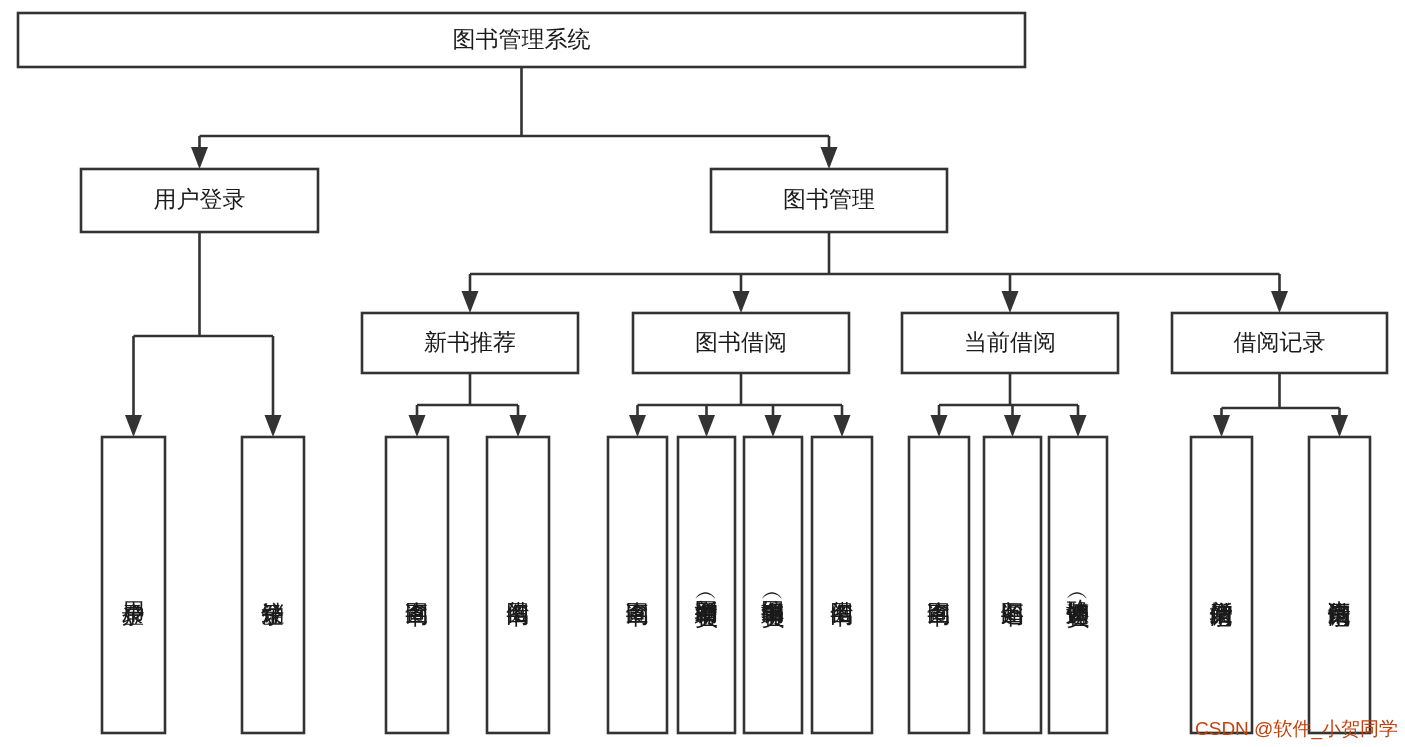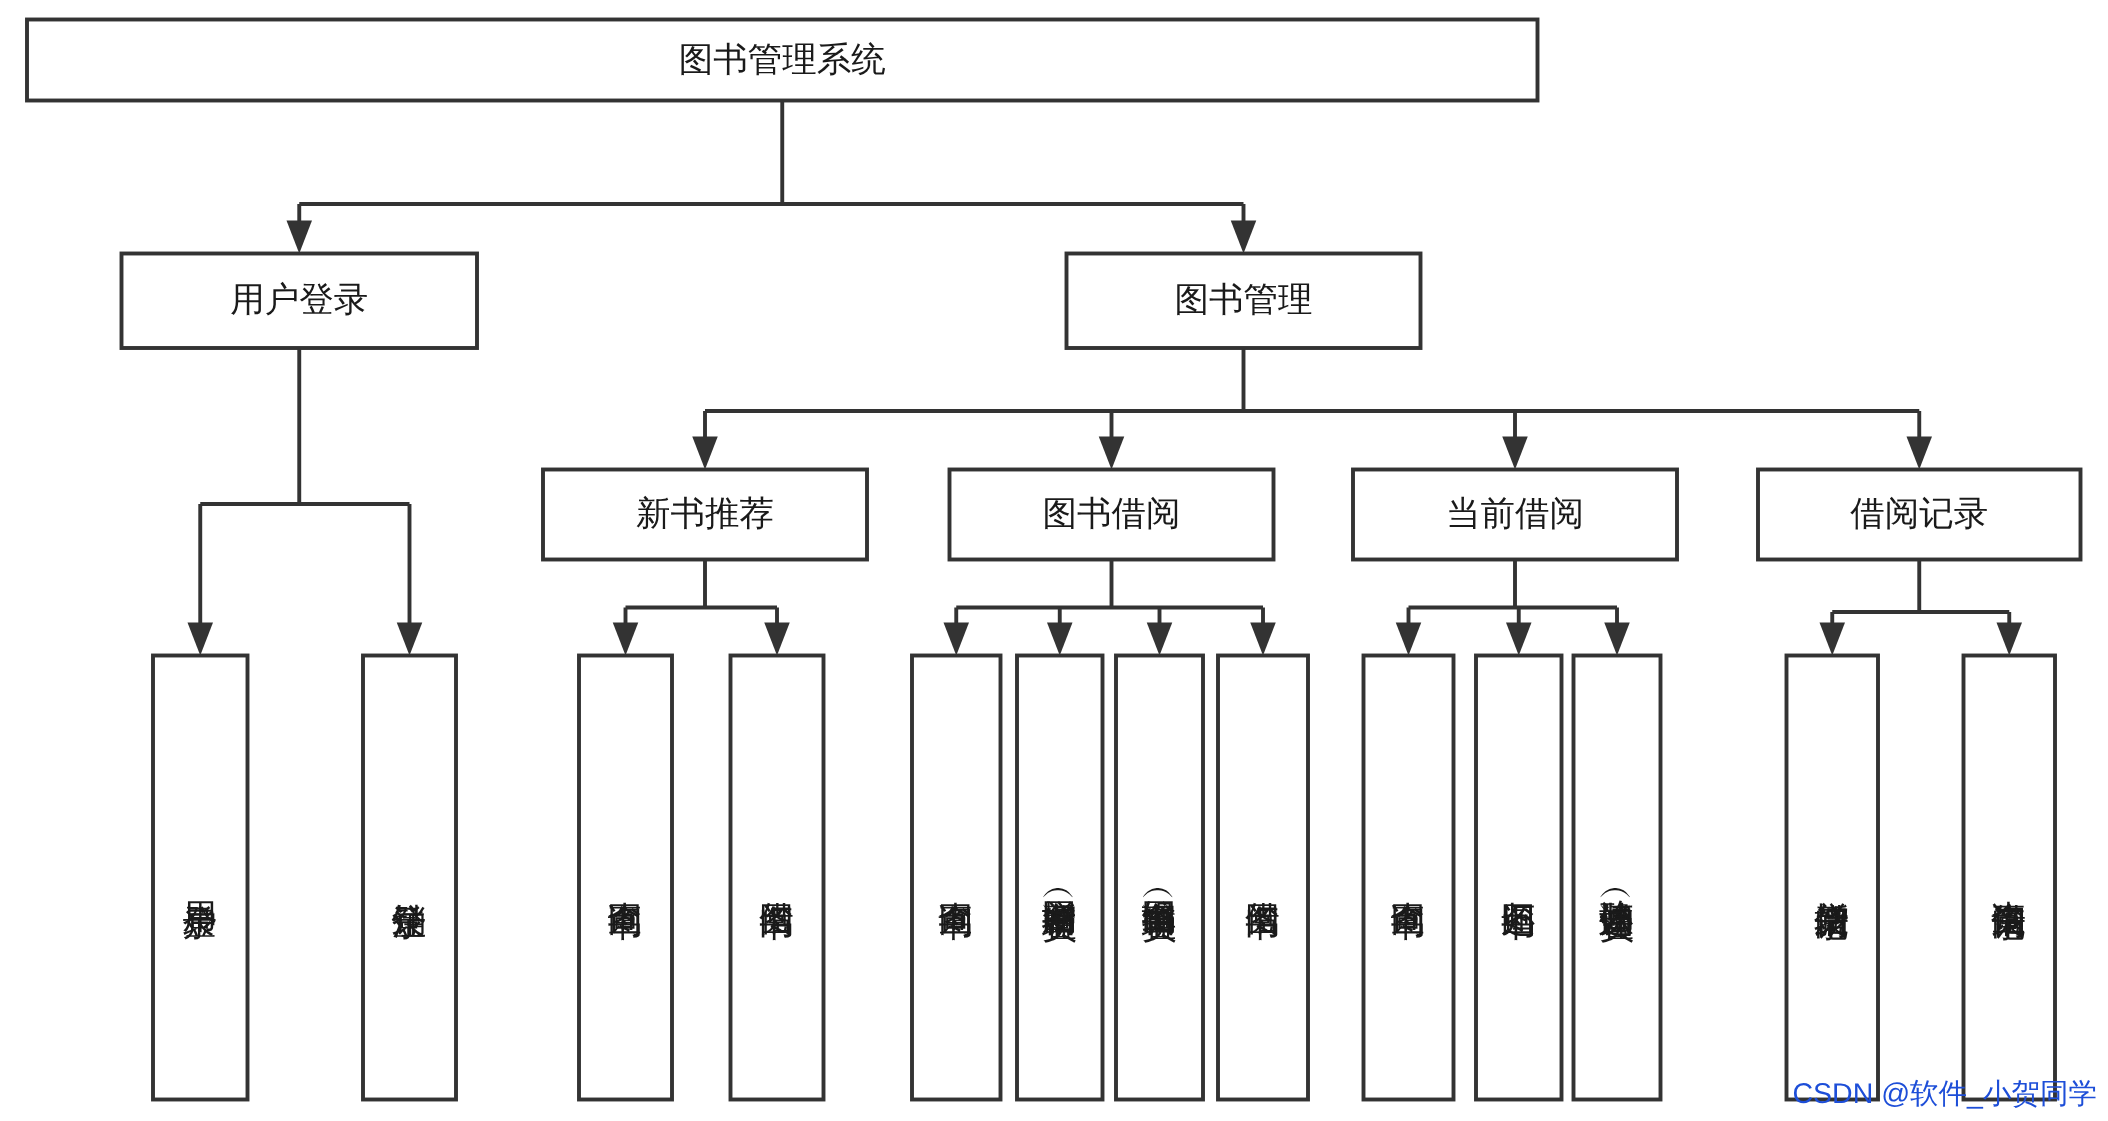--- a/index.html
+++ b/index.html
@@ -60,21 +60,21 @@
     display: flex;
     align-items: center;
     justify-content: center;
     white-space: nowrap;
     user-select: none;
   }
   .watermark {
     position: absolute;
     font-family: "Liberation Sans", "DejaVu Sans", sans-serif;
     font-size: 19px;
-    color: #1d4ed8;
+    color: #c2410c;
     white-space: nowrap;
     user-select: none;
   }
 </style>
 </head>
 <body>
 
 <div id="diagram-root">
 
   <svg class="diagram-canvas" viewBox="0 0 1405 747">

